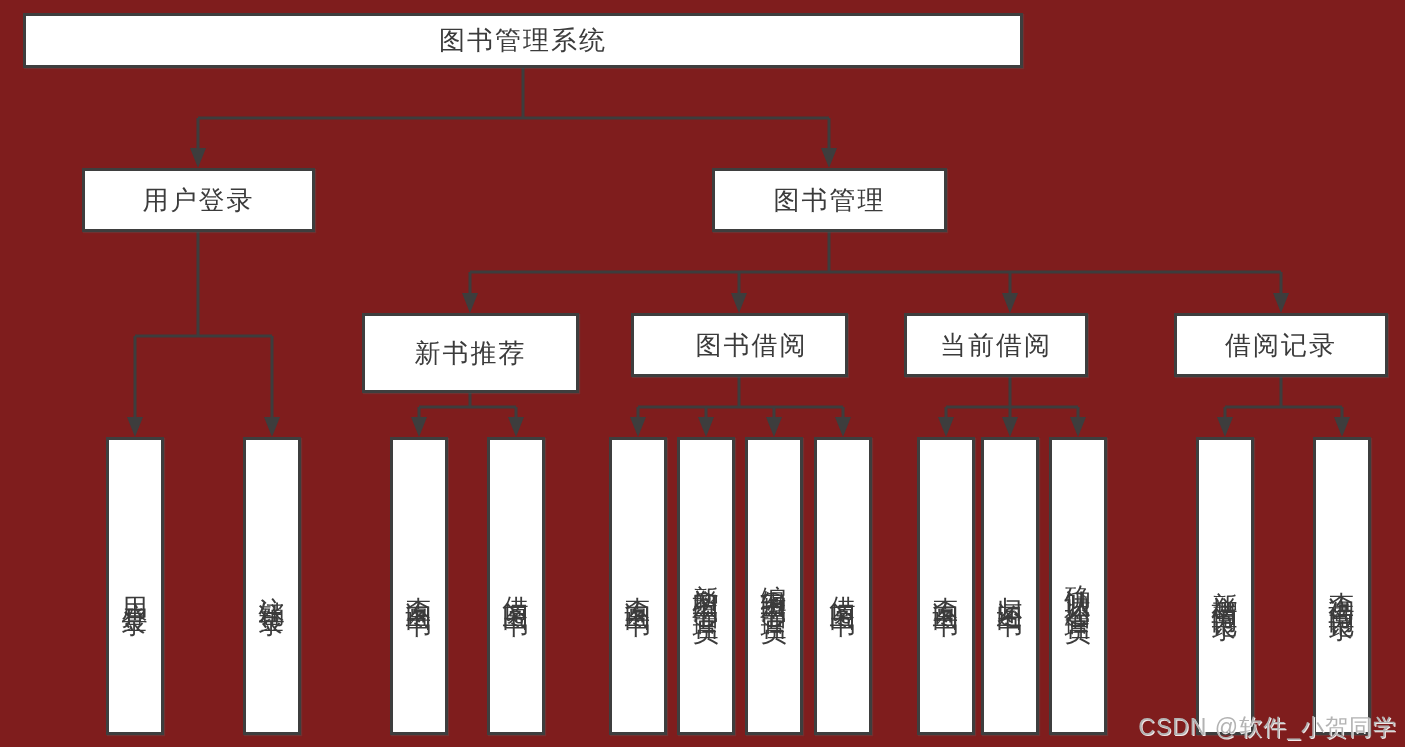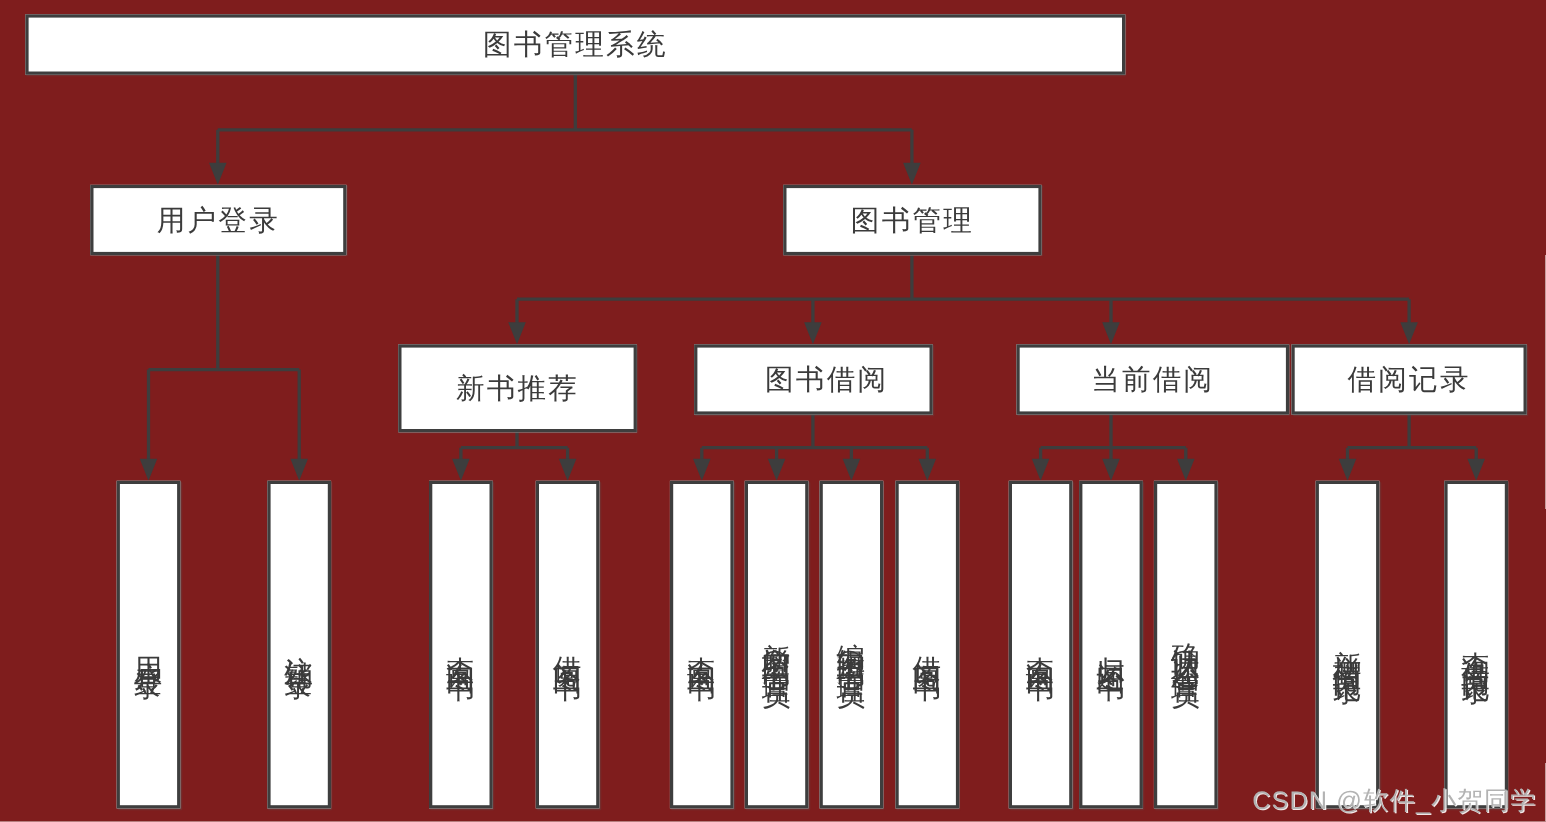--- a/index.html
+++ b/index.html
@@ -95,21 +95,21 @@
       M1217 417 L1233 417 L1225 437 Z  M1334 417 L1350 417 L1342 437 Z"></path>
   </svg>
 
   <div class="node" style="left:23px; top:13px; width:1000px; height:55px;">图书管理系统</div>
 
   <div class="node" style="left:82px; top:168px; width:233px; height:64px;">用户登录</div>
   <div class="node" style="left:712px; top:168px; width:235px; height:64px;">图书管理</div>
 
   <div class="node" style="left:362px; top:313px; width:217px; height:80px;">新书推荐</div>
   <div class="node" style="left:631px; top:313px; width:217px; height:64px;padding-left:24px;">图书借阅</div>
-  <div class="node" style="left:924px; top:313px; width:248px; height:64px;">当前借阅</div>
+  <div class="node" style="left:904px; top:313px; width:184px; height:64px;">当前借阅</div>
   <div class="node" style="left:1174px; top:313px; width:214px; height:64px;">借阅记录</div>
 
   <div class="vnode" style="left:106px; top:437px; width:58px; height:298px;">
     <span>用户登录</span>
   </div>
   <div class="vnode" style="left:243px; top:437px; width:58px; height:298px;">
     <span>注销登录</span>
   </div>
 
   <div class="vnode" style="left:390px; top:437px; width:58px; height:298px;">

